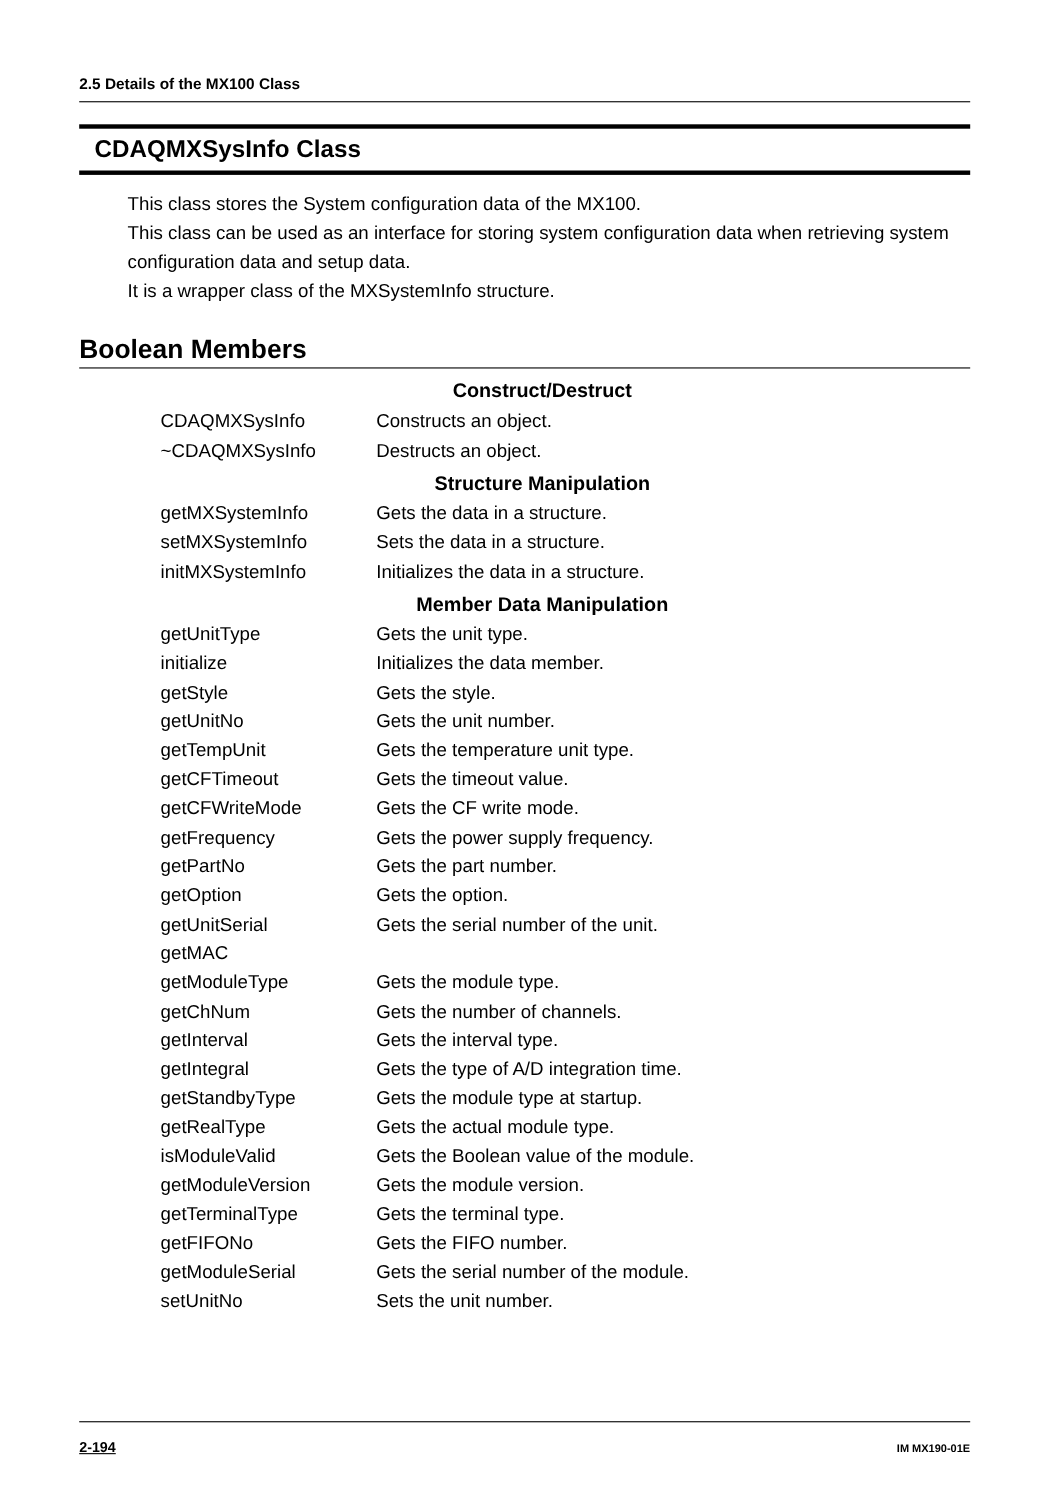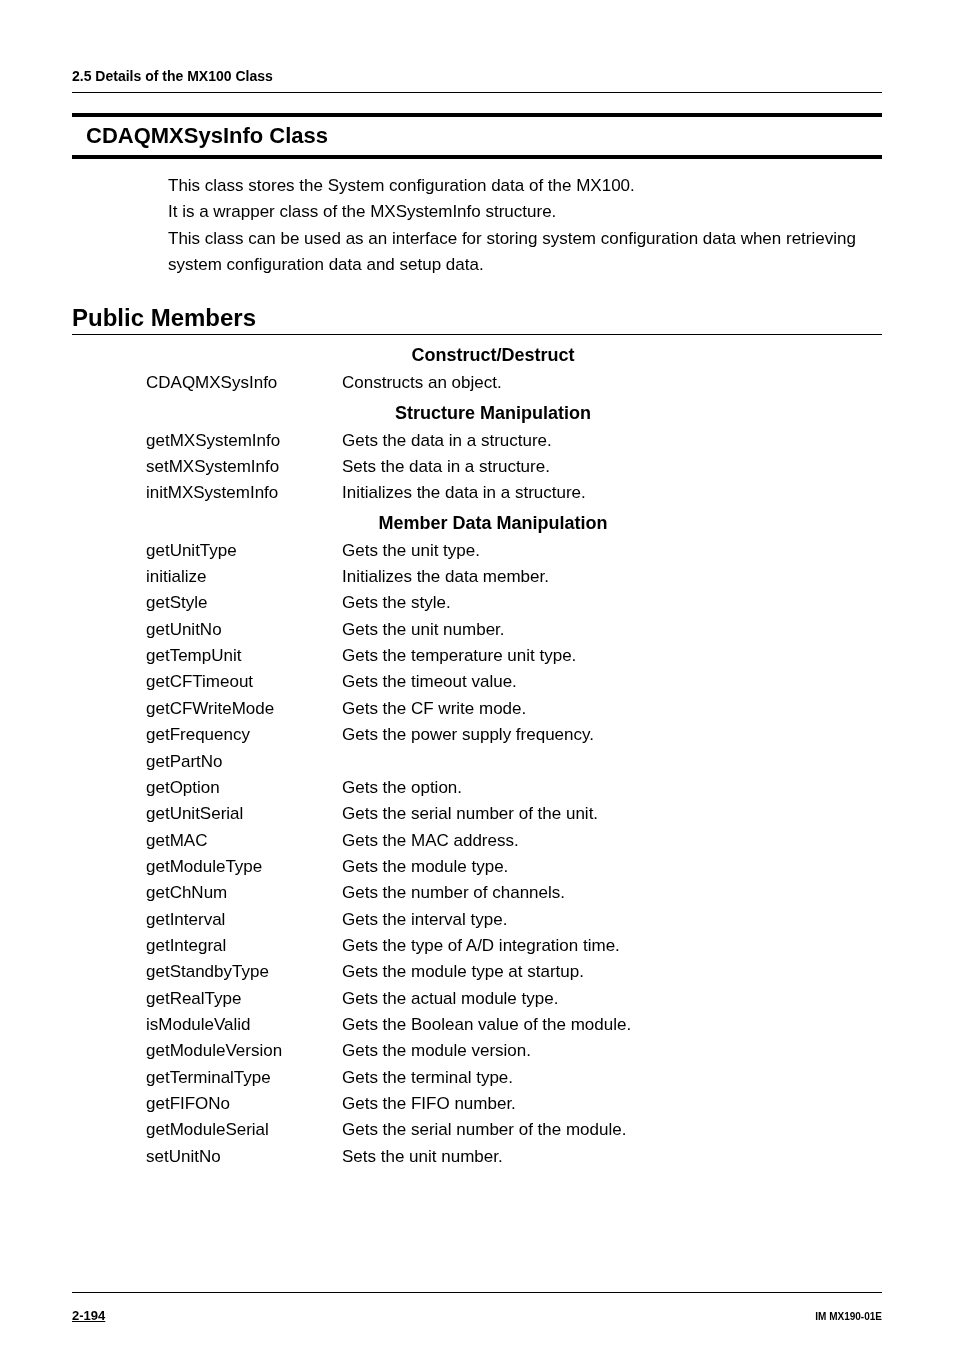--- a/index.html
+++ b/index.html
@@ -40,21 +40,21 @@
     border-top: 4px solid #000;
     margin: 0;
   }
   .title-text {
     font-size: 22px;
     font-weight: bold;
     padding: 6px 0 6px 14px;
     margin: 0;
   }
   .intro {
-    margin-left: 96px;
+    margin-left: 44px;
     font-size: 17px;
     line-height: 1.55;
     margin-bottom: 26px;
   }
   .h2 {
     font-size: 24px;
     font-weight: bold;
     margin: 0 0 2px 0;
   }
   .h2-rule {
@@ -122,36 +122,40 @@
   <hr class="head-rule">
 
   <div class="title-block">
     <hr class="title-rule-top">
     <h1 class="title-text">CDAQMXSysInfo Class</h1>
     <hr class="title-rule-bot">
   </div>
 
   <div class="intro">
     <div>This class stores the System configuration data of the MX100.</div>
+    <div>This class can be used as an interface for storing system configuration data when retrieving system configuration data and setup data.</div>
     <div>It is a wrapper class of the MXSystemInfo structure.</div>
-    <div>This class can be used as an interface for storing system configuration data when retrieving system configuration data and setup data.</div>
-  </div>
-
-  <h2 class="h2">Public Members</h2>
+  </div>
+
+  <h2 class="h2">Boolean Members</h2>
   <hr class="h2-rule">
 
   <div class="section-inner">
 
     <div>
       <div class="h3">Construct/Destruct</div>
       <div class="items">
         <div class="row">
           <div class="term">CDAQMXSysInfo</div>
           <div class="desc">Constructs an object.</div>
         </div>
+        <div class="row">
+          <div class="term">~CDAQMXSysInfo</div>
+          <div class="desc">Destructs an object.</div>
+        </div>
       </div>
     </div>
 
     <div>
       <div class="h3">Structure Manipulation</div>
       <div class="items">
         <div class="row">
           <div class="term">getMXSystemInfo</div>
           <div class="desc">Gets the data in a structure.</div>
         </div>
@@ -196,32 +200,32 @@
           <div class="row">
             <div class="term">getCFWriteMode</div>
             <div class="desc">Gets the CF write mode.</div>
           </div>
           <div class="row">
             <div class="term">getFrequency</div>
             <div class="desc">Gets the power supply frequency.</div>
           </div>
           <div class="row">
             <div class="term">getPartNo</div>
+            <div class="desc">Gets the part number.</div>
           </div>
           <div class="row">
             <div class="term">getOption</div>
             <div class="desc">Gets the option.</div>
           </div>
           <div class="row">
             <div class="term">getUnitSerial</div>
             <div class="desc">Gets the serial number of the unit.</div>
           </div>
           <div class="row">
             <div class="term">getMAC</div>
-            <div class="desc">Gets the MAC address.</div>
           </div>
           <div class="row">
             <div class="term">getModuleType</div>
             <div class="desc">Gets the module type.</div>
           </div>
           <div class="row">
             <div class="term">getChNum</div>
             <div class="desc">Gets the number of channels.</div>
           </div>
           <div class="row">

